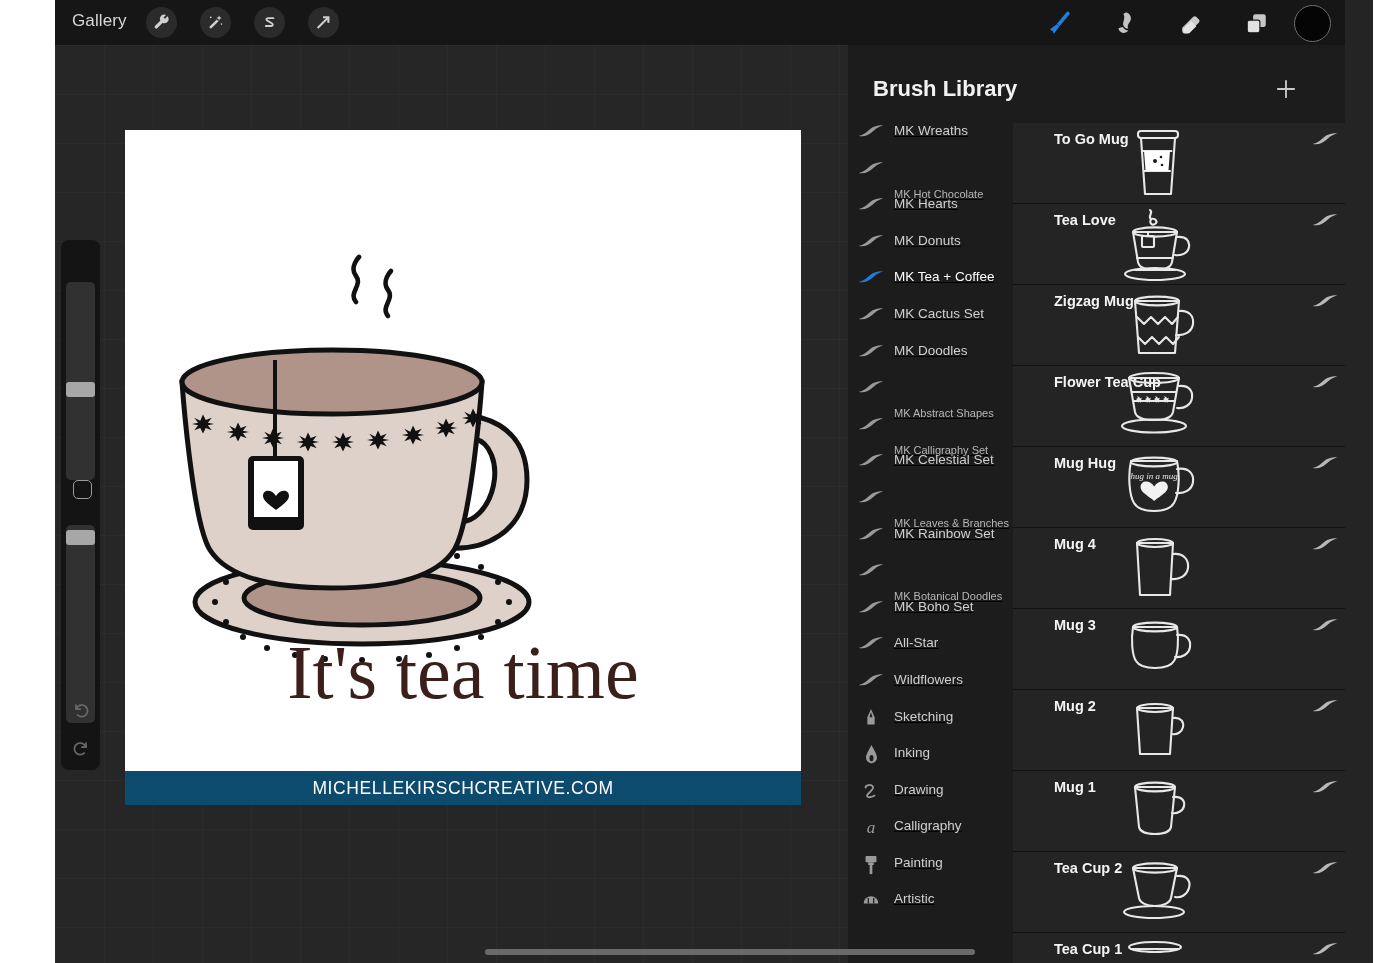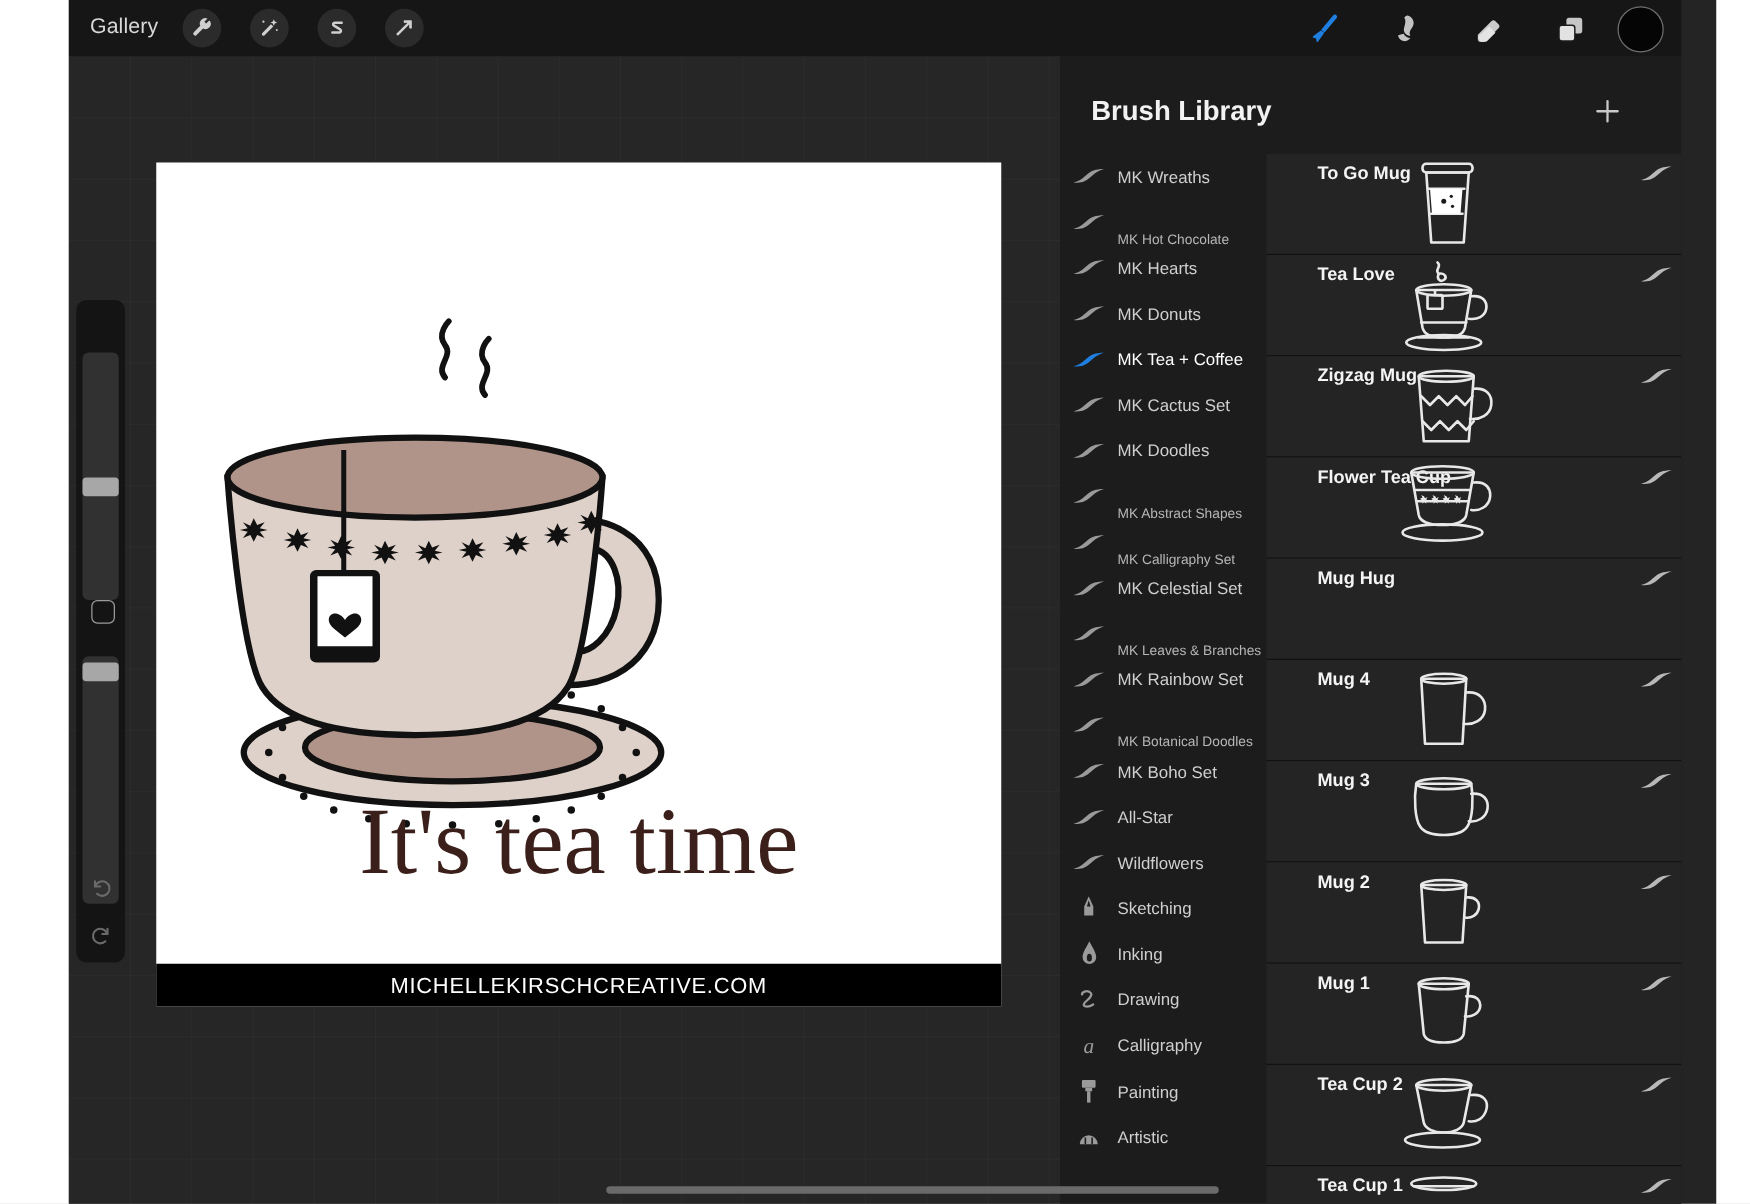--- a/index.html
+++ b/index.html
@@ -42,32 +42,32 @@
   .slider-thumb{position:absolute;left:0px;width:29px;height:15px;background:#a7a7a7;border-radius:3px;}
   #thumb-size{top:100px;}
   #thumb-opacity{top:5px;}
   #modify-btn{position:absolute;left:12px;top:240px;width:17px;height:17px;border:1.6px solid #9a9a9a;border-radius:5px;}
   #undo-btn{position:absolute;left:10px;top:460px;width:20px;height:20px;}
   #redo-btn{position:absolute;left:10px;top:498px;width:20px;height:20px;}
 
   
   #artboard{position:absolute;left:70px;top:130px;width:676px;height:675px;background:#ffffff;z-index:5;}
   #artwork{position:absolute;left:0;top:0;width:676px;height:640px;}
-  #watermark-bar{position:absolute;left:0;bottom:0;width:676px;height:34px;background:#000000;
+  #watermark-bar{position:absolute;left:0;bottom:0;width:676px;height:34px;background:#0c4a6e;
     display:flex;align-items:center;justify-content:center;}
   #watermark-text{color:#ffffff;font-size:17.5px;letter-spacing:.6px;font-family:"Liberation Sans",sans-serif;}
 
   
   #brush-panel{position:absolute;left:793px;top:45px;width:497px;height:918px;background:#1c1c1c;z-index:12;overflow:hidden;}
   #panel-header{position:absolute;left:0;top:0;width:497px;height:78px;}
   #panel-title{position:absolute;left:25px;top:31px;color:#f2f2f2;font-size:22px;font-weight:bold;}
   #add-set-btn{position:absolute;left:425px;top:31px;width:26px;height:26px;}
 
   #set-list{position:absolute;left:0;top:78px;width:165px;height:840px;overflow:hidden;}
-  .set-row{position:relative;height:36.6px;display:flex;align-items:center;}
+  .set-row{position:relative;height:36.6px;display:flex;align-items:flex-start;text-decoration:underline;}
   .set-icon{width:46px;display:flex;align-items:center;justify-content:center;flex:0 0 46px;}
   .set-label{color:#cfcfcf;font-size:13.5px;white-space:nowrap;}
   .set-label.small{font-size:11px;color:#b6b6b6;margin-top:28px;}
   .set-row.selected .set-label{color:#ffffff;}
 
   #brush-list{position:absolute;left:165px;top:78px;width:332px;height:840px;overflow:hidden;}
   .brush-row{position:relative;height:80px;border-bottom:1px solid #111111;background:#242424;}
   .brush-name{position:absolute;left:10px;top:8px;color:#f4f4f4;font-size:14.5px;font-weight:bold;margin-left:31px;}
   .brush-thumb{position:absolute;left:80px;top:2px;width:128px;height:76px;}
   .brush-stroke{position:absolute;right:8px;top:8px;width:26px;height:14px;}
@@ -510,20 +510,29 @@
                 <path d="M64 28.5l1 2 2-1-1 2 2 1-2.2.2.2 2.2-1.5-1.6-1.7 1.6.3-2.2L61 31l2-1-1-2 2 1z"></path>
                 <path d="M73 28.5l1 2 2-1-1 2 2 1-2.2.2.2 2.2-1.5-1.6-1.7 1.6.3-2.2L70 31l2-1-1-2 2 1z"></path>
               </g>
             </svg></div>
           <div class="brush-stroke"><svg width="28" height="16" viewBox="0 0 34 18">
               <path d="M2 15c6-1 9-4 13-7.5S23 2 32 2c-7 2-10 5-14 8.5S10 16 2 15z" fill="#b8b8b8"></path>
             </svg></div>
         </div>
         <div class="brush-row">
           <div class="brush-name">Mug Hug</div>
+          <div class="brush-thumb"><svg width="128" height="76" viewBox="0 0 128 76">
+              <g fill="none" stroke="#e8e8e8" stroke-width="2.1" stroke-linejoin="round" stroke-linecap="round">
+                <path d="M38 12h46c3 14 2 34-3 42-3 5-10 8-20 8s-17-3-20-8c-5-8-6-28-3-42z"></path>
+                <ellipse cx="61" cy="13" rx="23" ry="4.4"></ellipse>
+                <path d="M84 20c12-2 17 5 16 13s-9 12-17 11"></path>
+              </g>
+              <text x="61" y="30" text-anchor="middle" font-family="'Liberation Serif', serif" font-style="italic" font-size="9" fill="#e8e8e8">hug in a mug</text>
+              <path d="M61 52c-6-10-19-9-19 1 0 7 11 12 19 19 8-7 19-12 19-19 0-10-13-11-19-1z" fill="#f2f2f2" transform="translate(0,-10) scale(0.72) translate(24,14)"></path>
+            </svg></div>
           <div class="brush-stroke"><svg width="28" height="16" viewBox="0 0 34 18">
               <path d="M2 15c6-1 9-4 13-7.5S23 2 32 2c-7 2-10 5-14 8.5S10 16 2 15z" fill="#b8b8b8"></path>
             </svg></div>
         </div>
         <div class="brush-row">
           <div class="brush-name">Mug 4</div>
           <div class="brush-thumb"><svg width="128" height="76" viewBox="0 0 128 76">
               <g fill="none" stroke="#e8e8e8" stroke-width="2.1" stroke-linejoin="round" stroke-linecap="round">
                 <path d="M44 13h36l-3 52H47z"></path>
                 <ellipse cx="62" cy="13" rx="18" ry="4"></ellipse>

